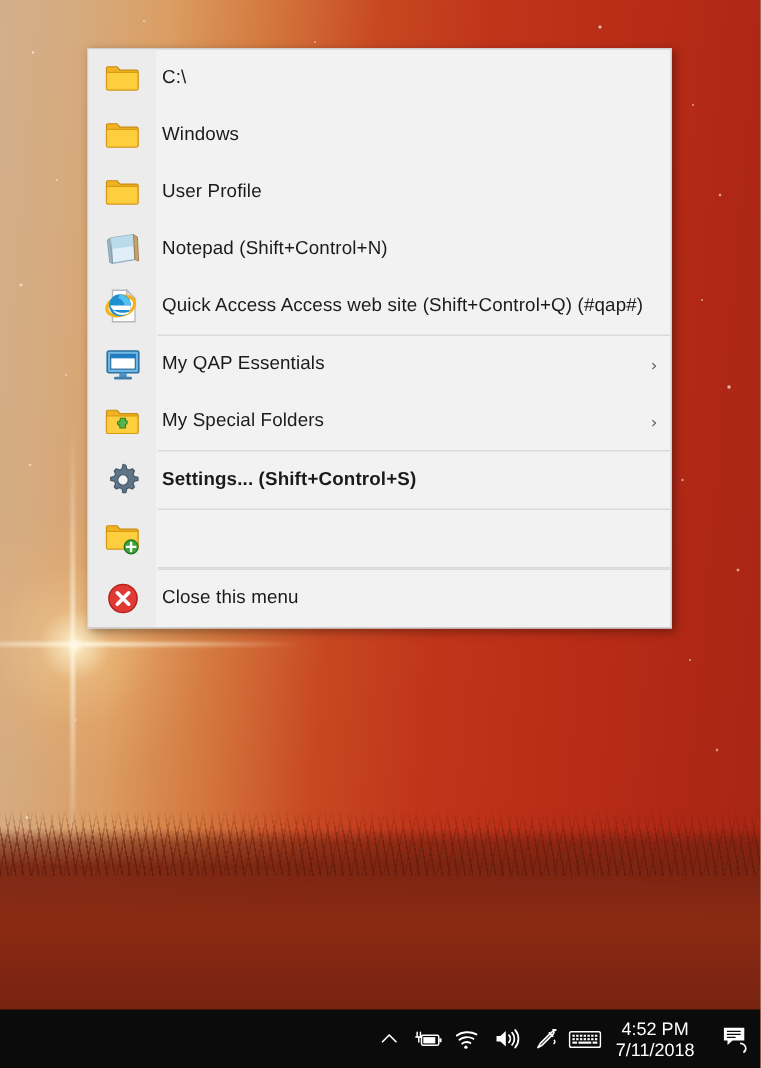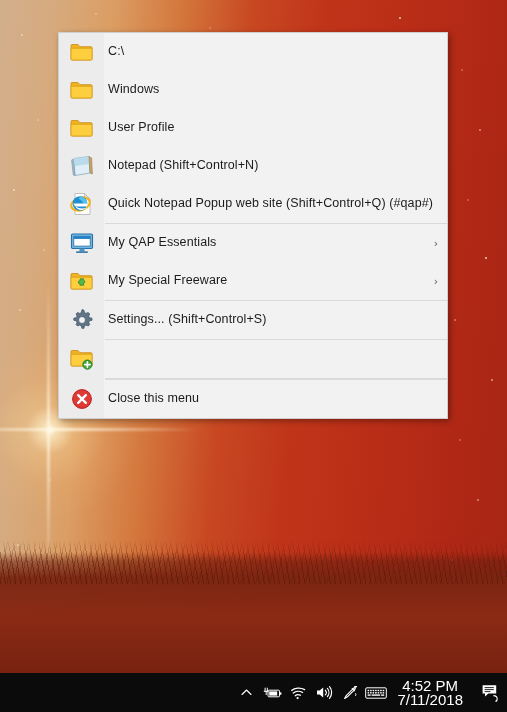--- a/index.html
+++ b/index.html
@@ -143,21 +143,21 @@
     justify-content: center;
   }
   .menu-item .label {
     flex: 1;
     padding-left: 4px;
     font-size: 12.5px;
     line-height: 1.1;
     white-space: nowrap;
     letter-spacing: 0.1px;
   }
-  .menu-item.bold .label { font-weight: normal; }
+  .menu-item.bold .label { font-weight: bold; }
   .menu-item .chev {
     width: 22px;
     min-width: 22px;
     text-align: center;
     color: #5a5a5a;
     font-size: 11px;
     font-family: "DejaVu Sans", sans-serif;
   }
   .menu-sep {
     position: relative;
@@ -195,21 +195,21 @@
     color: #ffffff;
   }
   #clock {
     height: 39px;
     padding: 0 10px 0 8px;
     display: flex;
     flex-direction: column;
     align-items: center;
     justify-content: center;
     color: #ffffff;
-    font-size: 15px;
+    font-size: 12px;
     line-height: 14px;
     white-space: nowrap;
   }
   #action-center {
     width: 34px;
     height: 39px;
     display: flex;
     align-items: center;
     justify-content: center;
     color: #ffffff;
@@ -279,21 +279,21 @@
         <svg class="i" width="24" height="24" viewBox="0 0 24 24">
           <path d="M5 1.5h9.5L20 7v15.5H5z" fill="#ffffff" stroke="#b9b9b9" stroke-width="0.9"></path>
           <path d="M14.5 1.5 L20 7 h-5.5z" fill="#e3e3e3" stroke="#b9b9b9" stroke-width="0.9"></path>
           <ellipse cx="10.5" cy="12" rx="9.5" ry="6.2" fill="none" stroke="#f5b31a" stroke-width="2.1" transform="rotate(-18 10.5 12)"></ellipse>
           <circle cx="10" cy="11.5" r="7.3" fill="#1e8fd0"></circle>
           <path d="M10 4.4a7.3 7.3 0 0 1 7.2 7.1h-4.1c-.7-2.6-2.3-4.2-4.4-4.8z" fill="#55c2ee"></path>
           <path d="M5.3 14.6c1.3 2.5 3.9 3.6 7 3.3 2-.2 3.6-1.1 4.6-2.4-3.2 1.5-7.8 1.4-11.6-.9z" fill="#ffffff"></path>
           <path d="M3.4 11.6h13.8c.1 1.1-.1 2.1-.5 3H5.6a7.2 7.2 0 0 1-2.2-3z" fill="#ffffff"></path>
         </svg>
       </span>
-      <span class="label">Quick Notepad Popup web site (Shift+Control+Q) (#qap#)</span>
+      <span class="label">Quick Access Access web site (Shift+Control+Q) (#qap#)</span>
     </div>
 
     <div class="menu-sep"></div>
 
     <div class="menu-item">
       <span class="ico">
         <svg class="i" width="24" height="22" viewBox="0 0 24 22">
           <rect x="1.5" y="2" width="21" height="14.5" rx="1.2" fill="#6fb9e8" stroke="#2d6f9e" stroke-width="1.1"></rect>
           <rect x="3.8" y="4.3" width="16.4" height="9.8" fill="#ffffff" stroke="#2d6f9e" stroke-width="0.8"></rect>
           <rect x="3.8" y="4.3" width="16.4" height="2.6" fill="#1f7ec4"></rect>
@@ -306,21 +306,21 @@
     </div>
 
     <div class="menu-item">
       <span class="ico">
         <svg class="i" width="24" height="20" viewBox="0 0 24 20">
           <path d="M1 3.5a1 1 0 0 1 1-1h6l2 2.2h11a1 1 0 0 1 1 1V17a1 1 0 0 1-1 1H2a1 1 0 0 1-1-1z" fill="#f0b422" stroke="#c98a10" stroke-width="0.8"></path>
           <path d="M1 6.2h21V17a1 1 0 0 1-1 1H2a1 1 0 0 1-1-1z" fill="#fdcf3f" stroke="#d99a14" stroke-width="0.8"></path>
           <path d="M10.2 7.8h3.4v1.6a1.3 1.3 0 0 1 0 2.6v2.3H9.9v-1.9a1.3 1.3 0 1 1 0-2.5z" fill="#56b848" stroke="#2f7f29" stroke-width="0.7"></path>
         </svg>
       </span>
-      <span class="label">My Special Freeware</span>
+      <span class="label">My Special Folders</span>
       <span class="chev">›</span>
     </div>
 
     <div class="menu-sep"></div>
 
     <div class="menu-item bold">
       <span class="ico">
         <svg class="i" width="24" height="24" viewBox="0 0 24 24">
           <path d="M12 1.6l1.9.55.55 2.4 1.55.9 2.25-.95 1.4 1.4-.95 2.25.9 1.55 2.4.55v2l-2.4.55-.9 1.55.95 2.25-1.4 1.4-2.25-.95-1.55.9-.55 2.4h-2l-.55-2.4-1.55-.9-2.25.95-1.4-1.4.95-2.25-.9-1.55-2.4-.55v-2l2.4-.55.9-1.55-.95-2.25 1.4-1.4 2.25.95 1.55-.9.55-2.4z" fill="#5f7585" stroke="#44586a" stroke-width="0.8" stroke-linejoin="round"></path>
           <circle cx="12" cy="12" r="3.5" fill="#f2f2f2" stroke="#44586a" stroke-width="0.8"></circle>

